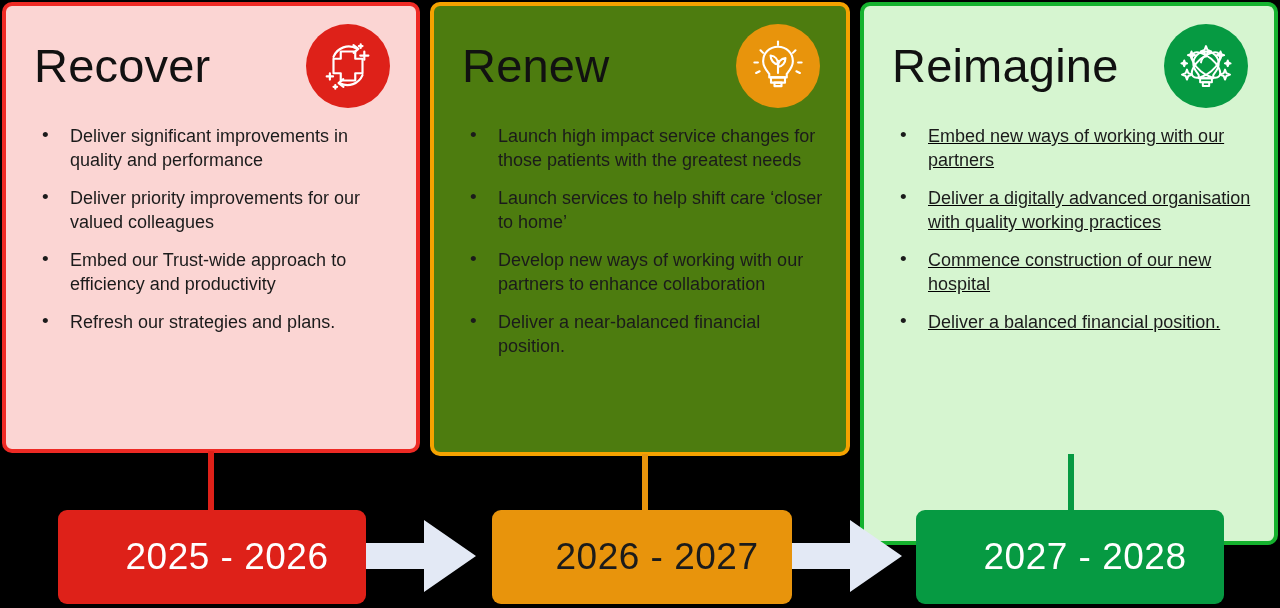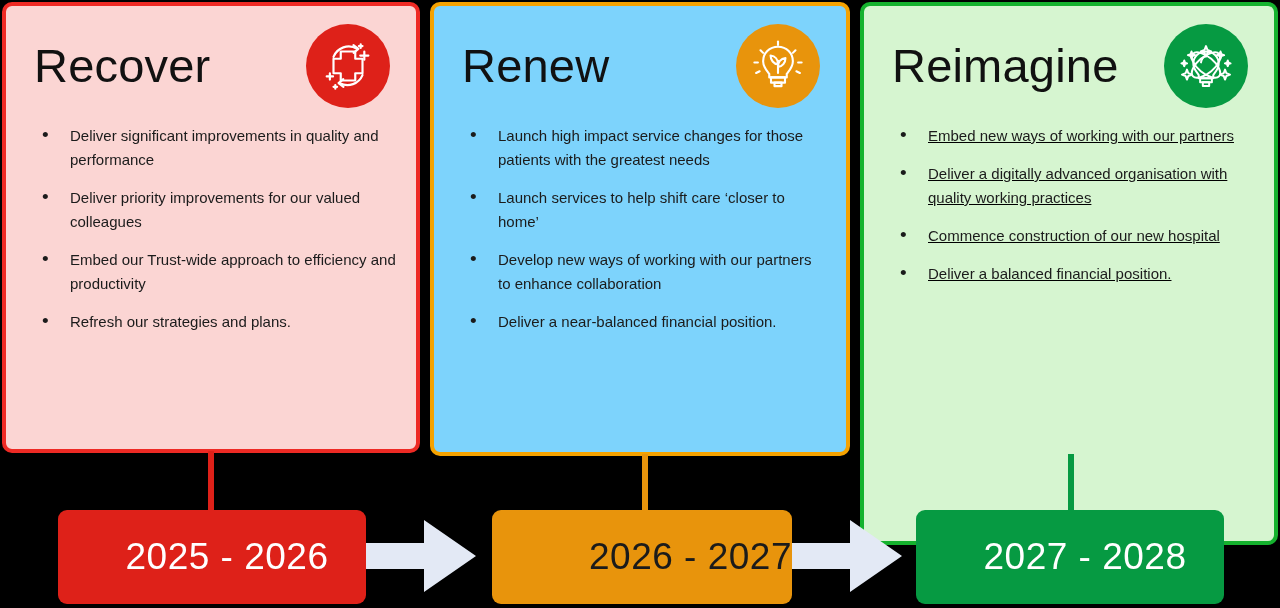--- a/index.html
+++ b/index.html
@@ -62,21 +62,21 @@
 
   .bullets {
     list-style: none;
     margin: 0;
     padding: 0 18px 0 22px;
   }
   .bullets li {
     position: relative;
     padding-left: 42px;
     margin-bottom: 14px;
-    font-size: 15px;
+    font-size: 18px;
     line-height: 24px;
     color: #1b1b1b;
     font-family: "Liberation Sans", sans-serif;
   }
   .bullets li::before {
     content: "\2022";
     position: absolute;
     left: 14px;
     top: -1px;
     font-size: 19px;
@@ -134,21 +134,21 @@
       </div>
     </div>
     <ul class="bullets">
       <li>Deliver significant improvements in quality and performance</li>
       <li>Deliver priority improvements for our valued colleagues</li>
       <li>Embed our Trust-wide approach to efficiency and productivity</li>
       <li>Refresh our strategies and plans.</li>
     </ul>
   </div>
 
-  <div class="card" id="card-1" style="left: 430px; width: 420px; height: 454px; border-color: rgb(245, 162, 0); background: #7dd3fc;">
+  <div class="card" id="card-1" style="left: 430px; width: 420px; height: 454px; border-color: rgb(245, 162, 0); background: #4d7c0f;">
     <div class="card-head">
       <div class="card-title">Renew</div>
       <div class="icon-badge" id="badge-1" style="background: rgb(232, 148, 12);">
         <svg width="56" height="56" viewBox="0 0 64 64" fill="none" stroke="#ffffff" stroke-width="2.4" stroke-linecap="round" stroke-linejoin="round">
           <path d="M32 10 C22 10 15 17.5 15 26.5 C15 33 19 37 22 41 V45 H42 V41 C45 37 49 33 49 26.5 C49 17.5 42 10 32 10 Z"></path>
           <path d="M24 45 H40 V51 H24 Z"></path>
           <path d="M28 51 H36 V55 H28 Z"></path>
           <path d="M32 40 V26"></path>
           <path d="M32 30 C27 30 23.5 25 23.5 20 C29 20.5 32 25 32 30 Z"></path>
           <path d="M32 33 C37 33 40.5 28 40.5 23 C35 23.5 32 28 32 33 Z"></path>
@@ -199,21 +199,21 @@
     </ul>
   </div>
 
   <div class="connector" id="conn-0" style="left: 208px; top: 451px; height: 61px; background: rgb(222, 33, 25);"></div>
   <div class="connector" id="conn-1" style="left: 642px; top: 454px; height: 58px; background: rgb(232, 148, 12);"></div>
   <div class="connector" id="conn-2" style="left: 1068px; top: 454px; height: 58px; background: rgb(6, 154, 66);"></div>
 
   <div class="year-chip" id="chip-0" style="left: 58px; top: 510px; width: 308px; height: 94px; background: rgb(222, 33, 25); color: rgb(255, 255, 255);">
     <span>2025 - 2026</span>
   </div>
-  <div class="year-chip" id="chip-1" style="left: 492px; top: 510px; width: 300px; height: 94px; background: rgb(232, 148, 12); color: rgb(27, 27, 27); justify-content: flex-end;">
+  <div class="year-chip" id="chip-1" style="left: 492px; top: 510px; width: 300px; height: 94px; background: rgb(232, 148, 12); color: rgb(27, 27, 27);">
     <span>2026 - 2027</span>
   </div>
   <div class="year-chip" id="chip-2" style="left: 916px; top: 510px; width: 308px; height: 94px; background: rgb(6, 154, 66); color: rgb(255, 255, 255);">
     <span>2027 - 2028</span>
   </div>
 
   <div class="arrow" style="left:366px; top:512px; width:128px; height:88px;">
     <svg width="128" height="88" viewBox="0 0 128 88" preserveAspectRatio="none">
       <path id="arw-0" d="M0 31 H58 V8 L110 44 L58 80 V57 H0 Z" fill="#E3E9F5"></path>
     </svg>

